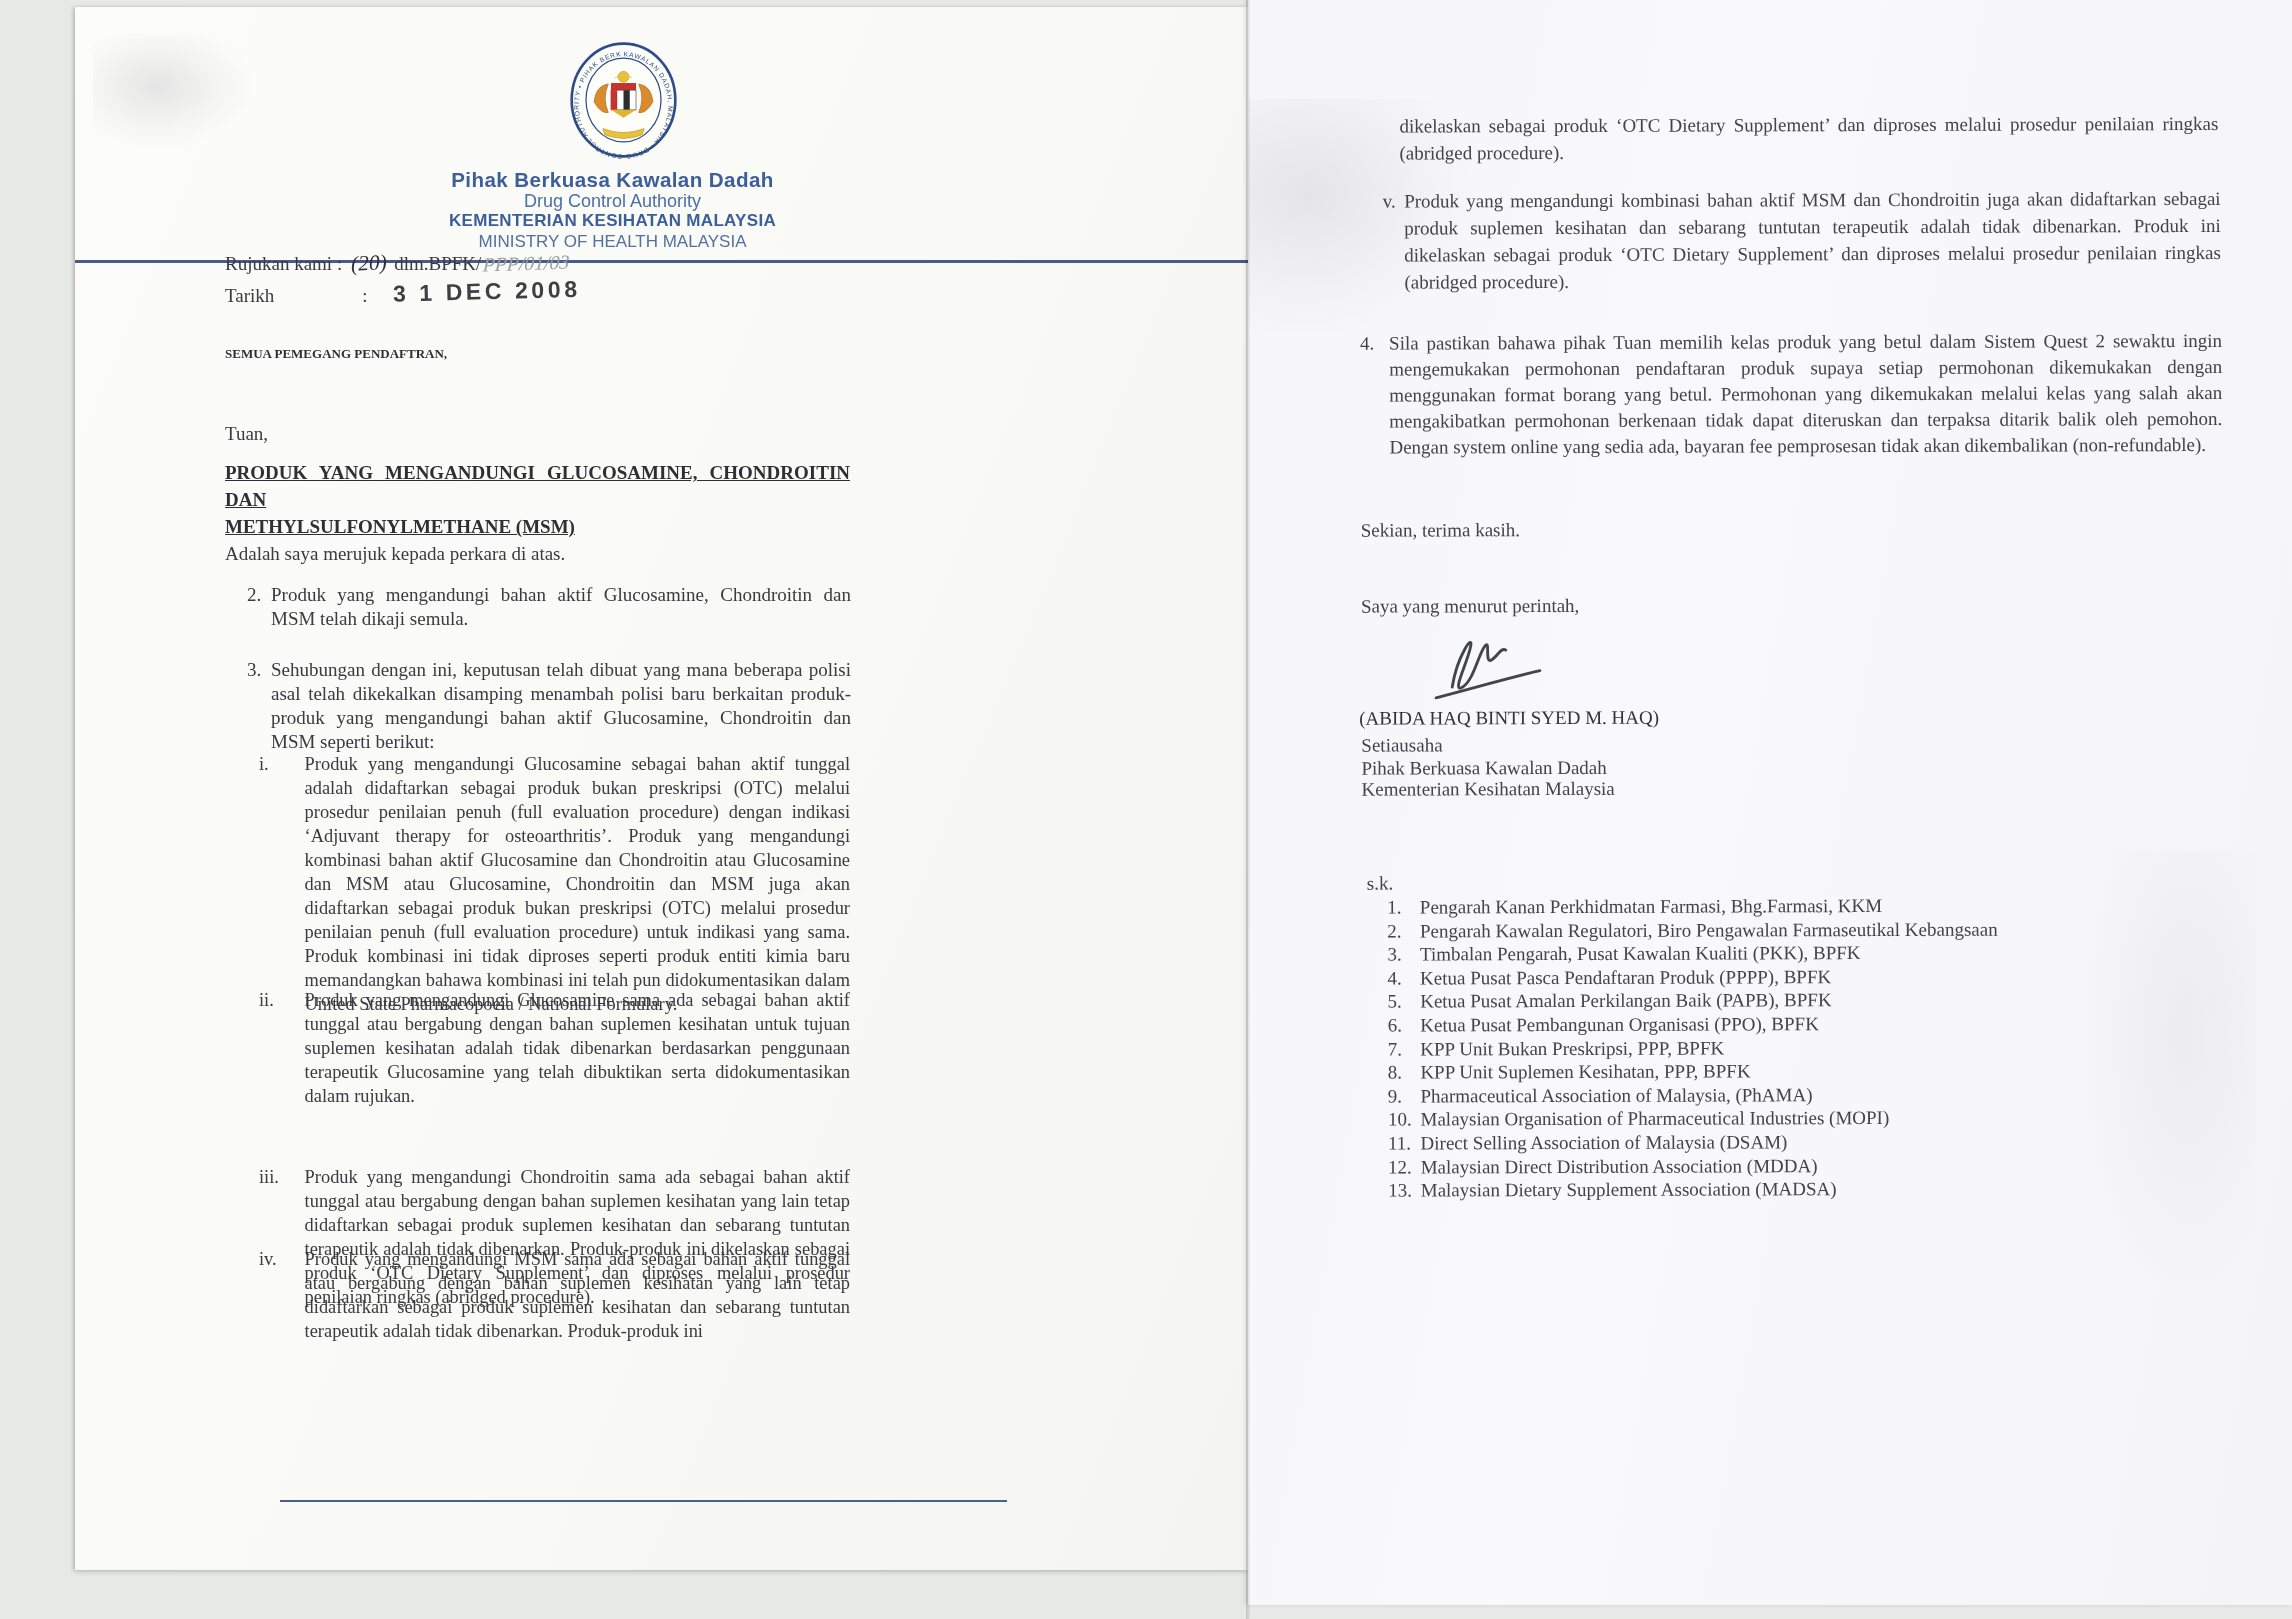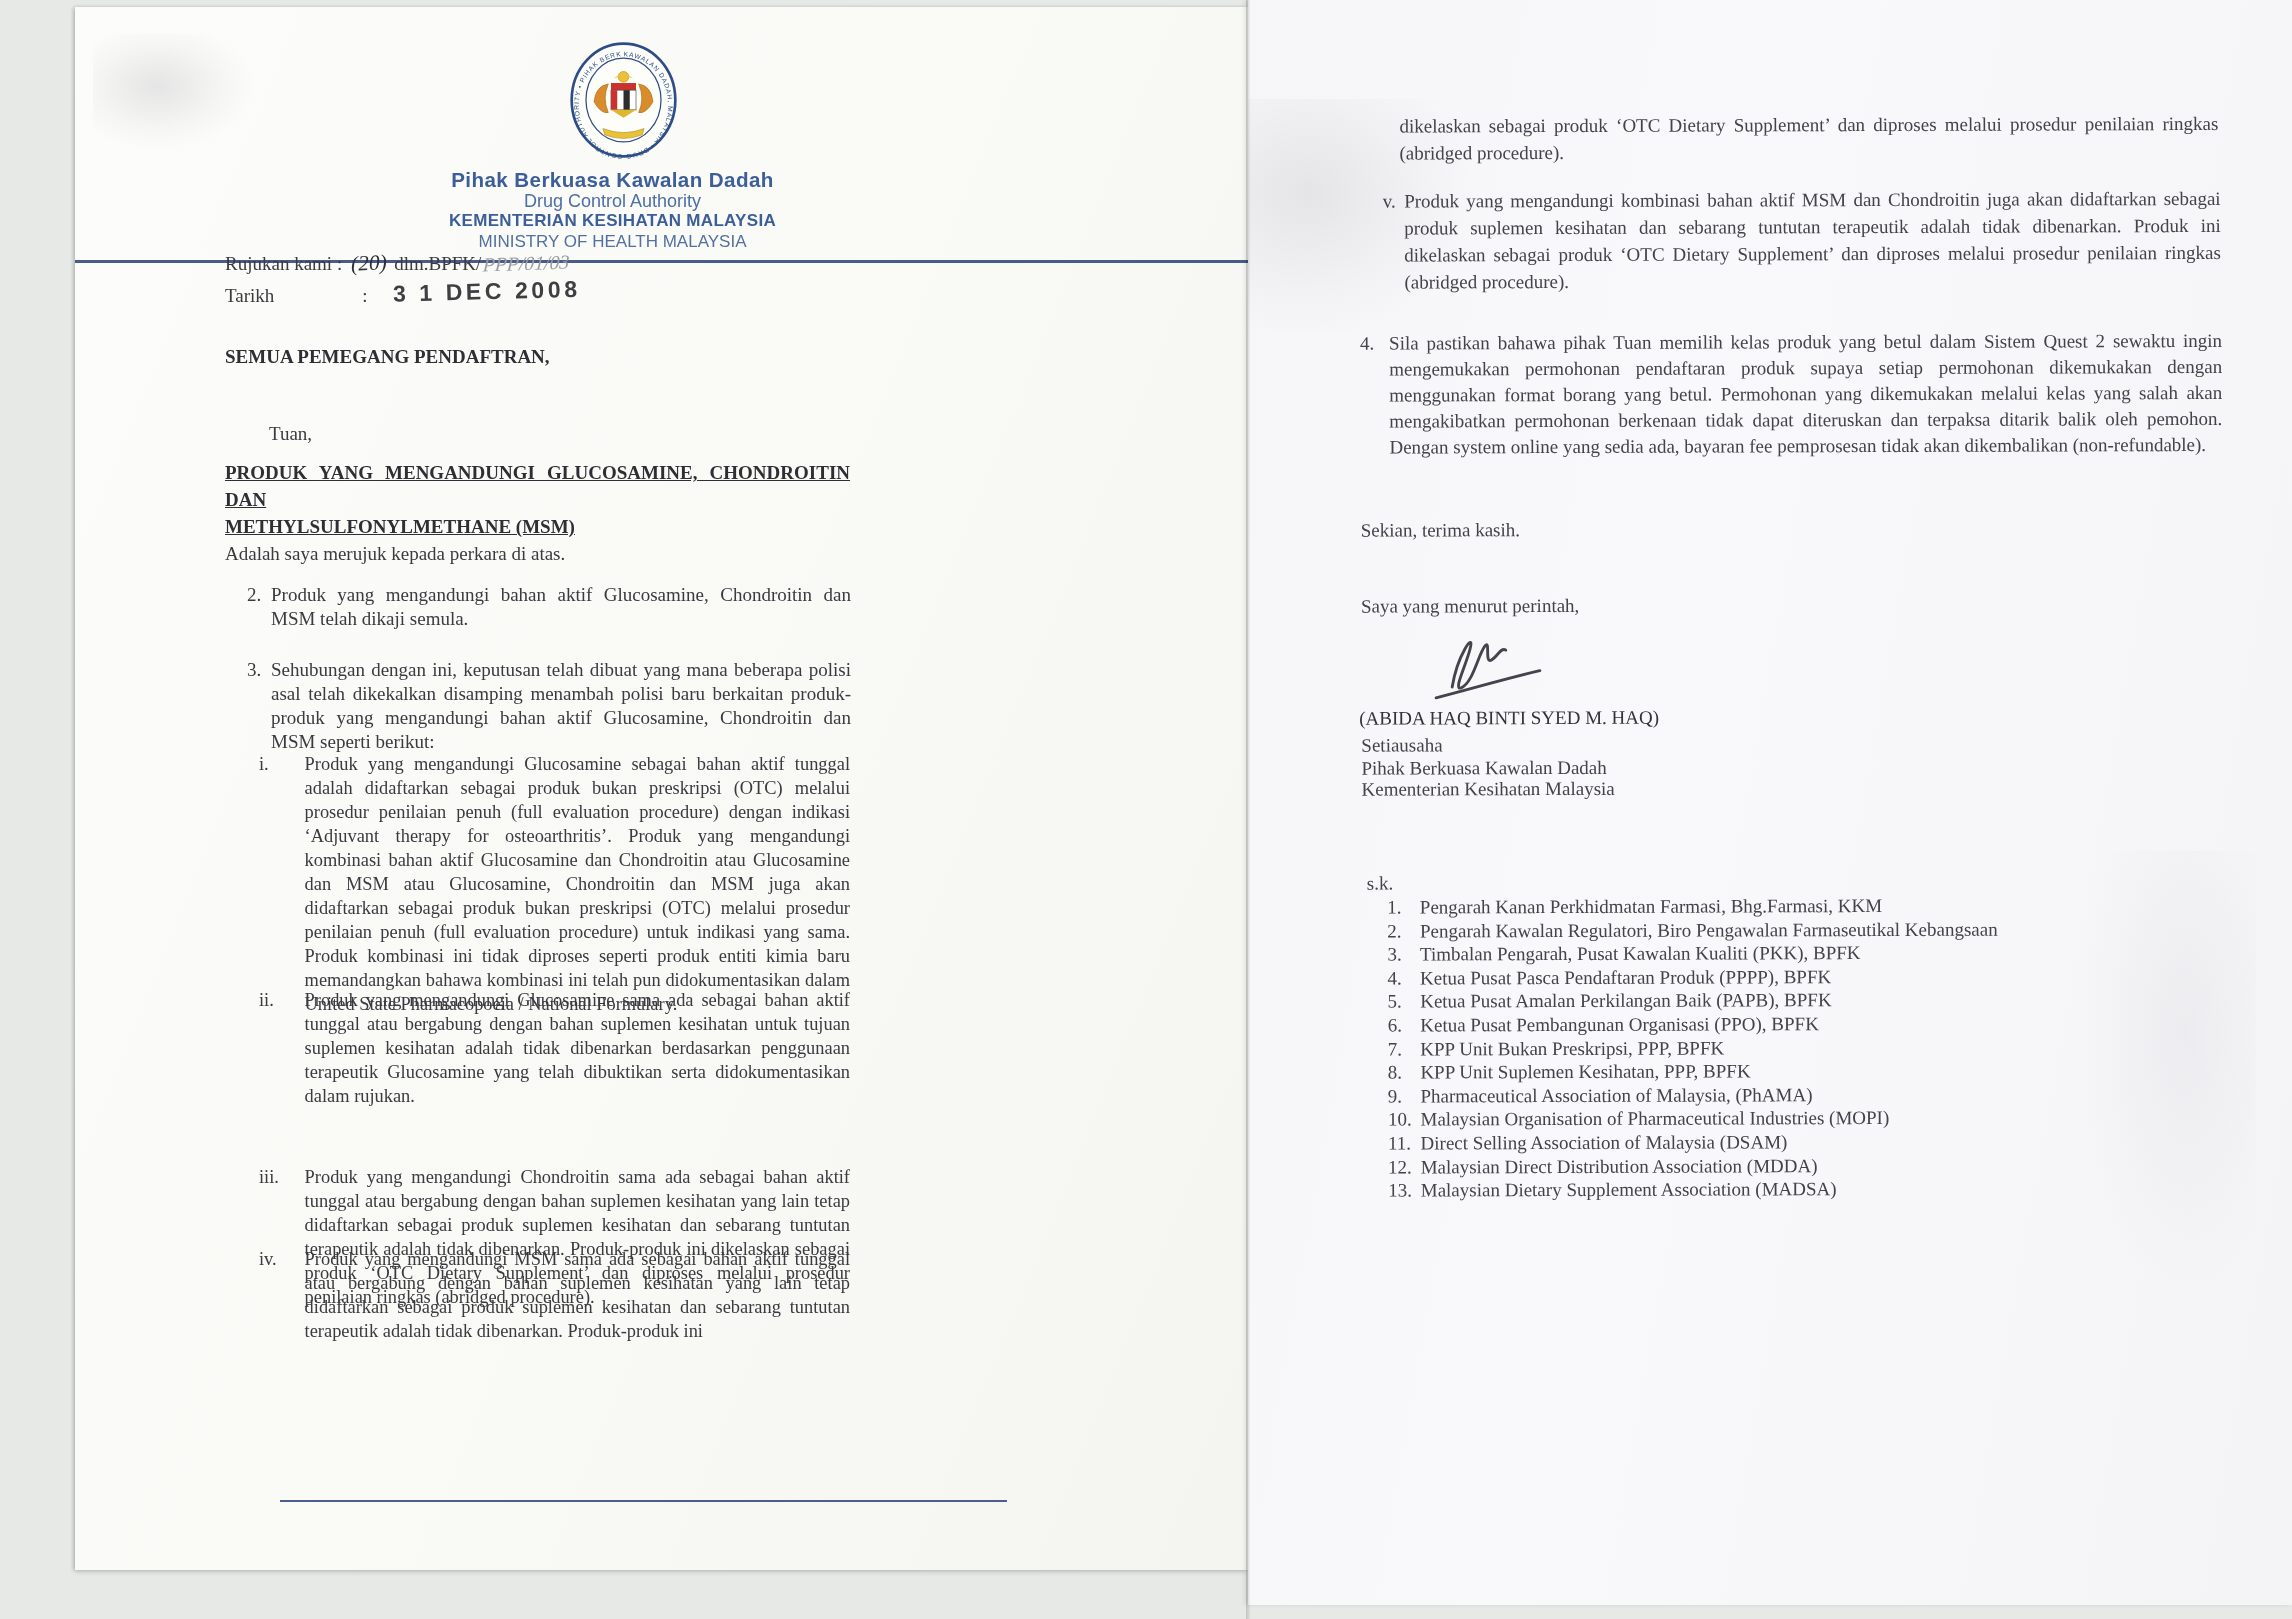--- a/index.html
+++ b/index.html
@@ -55,22 +55,22 @@
 
   .ref-line { position:absolute; left:150px; top:244px; font-size:19px; color:#3a3a40; white-space:nowrap; }
   .hand1 { display:inline-block; margin:0 7.2px 0 9px; font-size:21.5px; font-style:italic; color:#2e2e38; transform:rotate(-3deg); }
   .hand2 { display:inline-block; margin-left:1.8px; font-size:19.7px; font-style:italic; color:#989da6; transform:rotate(-2deg) skewX(-6deg); }
   .date-line { position:absolute; left:150px; top:274px; font-size:19px; color:#3a3a40; }
   .date-colon { display:inline-block; margin-left:88px; }
   .stamp { display:inline-block; margin-left:25px; font-family:"Liberation Sans", sans-serif;
            font-weight:bold; font-size:23px; letter-spacing:3.6px; color:#26262b;
            transform:rotate(-1.5deg) translateY(-2.7px); opacity:.88; }
 
-  .recipient { position:absolute; left:150px; top:339px; font-size:19px; font-weight:bold; color:#2e2e34; }
-  .tuan      { position:absolute; left:150px; top:416px; font-size:19px; color:#3a3a40;margin-left:44px; }
+  .recipient { position:absolute; left:150px; top:339px; font-size:13px; font-weight:bold; color:#2e2e34; }
+  .tuan      { position:absolute; left:150px; top:416px; font-size:19px; color:#3a3a40; }
   .subject   { position:absolute; left:150px; top:452px; width:625px; font-size:19px; font-weight:bold;
                color:#2e2e34; line-height:27px; }
   .subject .l1 { text-align:justify; text-align-last:justify; text-decoration:underline; }
   .subject .l2 { text-decoration:underline; }
   .intro     { position:absolute; left:150px; top:536px; font-size:19px; color:#3a3a40; }
 
   .num-item  { position:absolute; display:flex; font-size:19px; color:#3a3a40; line-height:24px; }
   .num-item .n { flex:0 0 24px; }
   .num-item .t { flex:1; text-align:justify; }
   #item2 { left:172px; top:576px; width:604px; }

